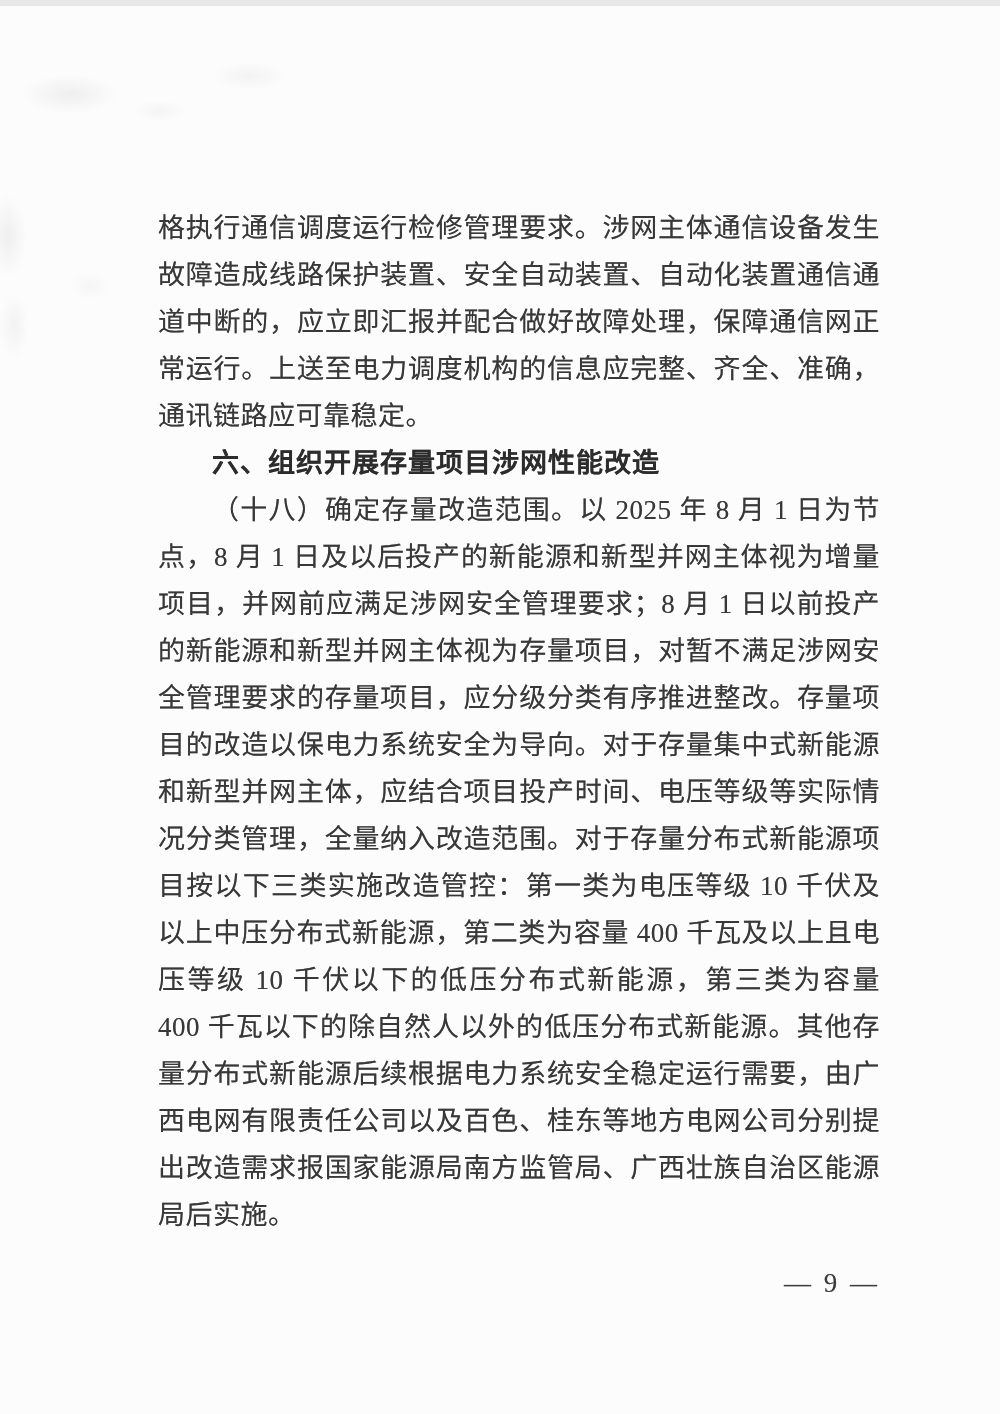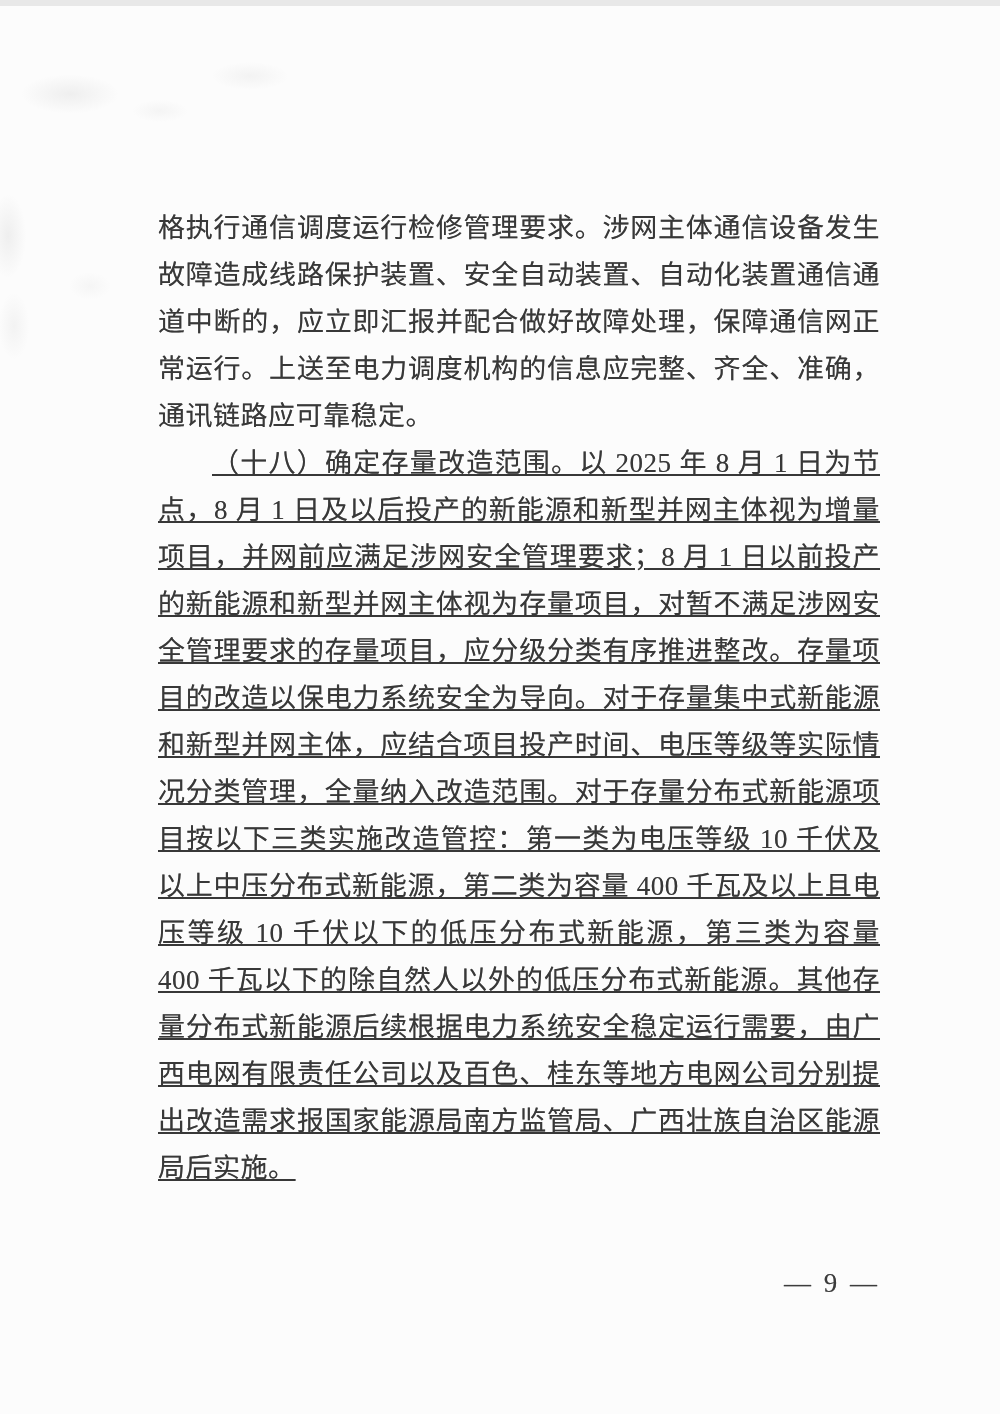--- a/index.html
+++ b/index.html
@@ -41,21 +41,20 @@
     text-align: justify;
     text-justify: inter-character;
     letter-spacing: 0.5px;
     text-shadow: 0 0 0.6px rgba(70,70,70,0.6);
   }
   .text-block p {
     margin: 0;
   }
   .par-indent {
     text-indent: 2em;
-    text-decoration: underline;
   }
   .section-heading {
     margin: 0;
     font-family: "Liberation Sans", "DejaVu Sans", sans-serif;
     font-size: 27px;
     font-weight: 700;
     line-height: 47px;
     color: #2c2c2c;
     text-indent: 2em;
     letter-spacing: 1px;
@@ -81,20 +80,21 @@
 <body>
 
 <div class="page">
 
   <div class="scan-noise"></div>
 
   <main class="text-block">
 
     <p>格执行通信调度运行检修管理要求。涉网主体通信设备发生故障造成线路保护装置、安全自动装置、自动化装置通信通道中断的，应立即汇报并配合做好故障处理，保障通信网正常运行。上送至电力调度机构的信息应完整、齐全、准确，通讯链路应可靠稳定。</p>
 
+    <h2 class="section-heading">六、组织开展存量项目涉网性能改造</h2>
 
     <p class="par-indent">（十八）确定存量改造范围。以 2025 年 8 月 1 日为节点，8 月 1 日及以后投产的新能源和新型并网主体视为增量项目，并网前应满足涉网安全管理要求；8 月 1 日以前投产的新能源和新型并网主体视为存量项目，对暂不满足涉网安全管理要求的存量项目，应分级分类有序推进整改。存量项目的改造以保电力系统安全为导向。对于存量集中式新能源和新型并网主体，应结合项目投产时间、电压等级等实际情况分类管理，全量纳入改造范围。对于存量分布式新能源项目按以下三类实施改造管控：第一类为电压等级 10 千伏及以上中压分布式新能源，第二类为容量 400 千瓦及以上且电压等级 10 千伏以下的低压分布式新能源，第三类为容量 400 千瓦以下的除自然人以外的低压分布式新能源。其他存量分布式新能源后续根据电力系统安全稳定运行需要，由广西电网有限责任公司以及百色、桂东等地方电网公司分别提出改造需求报国家能源局南方监管局、广西壮族自治区能源局后实施。</p>
 
 
   </main>
 
   <footer class="page-footer">
     <span class="page-number">— 9 —</span>
   </footer>
 

